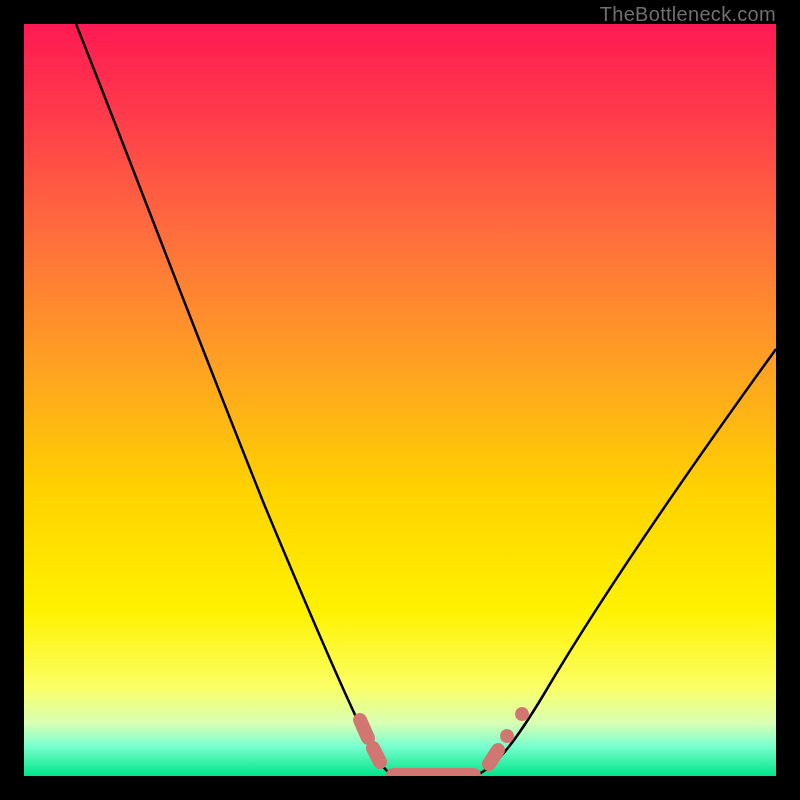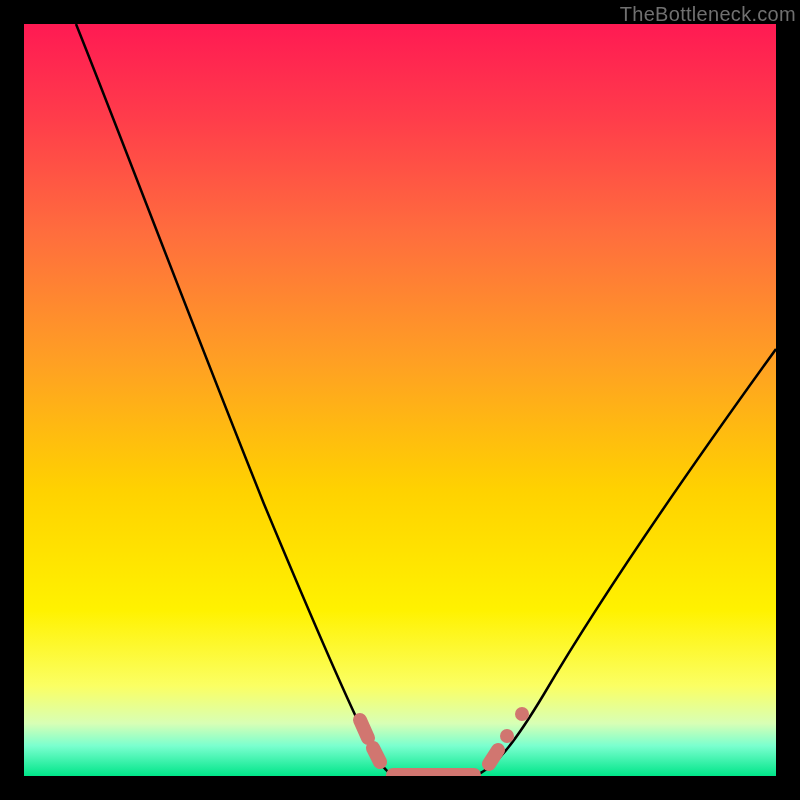--- a/index.html
+++ b/index.html
@@ -24,21 +24,21 @@
       #fff200 78%,
       #fbff63 88%,
       #d8ffb5 93%,
       #7affcf 96%,
       #00e589 100%
     );
   }
   .watermark {
     position: absolute;
     top: 3px;
-    right: 4px;
+    right: 24px;
     color: #707070;
     font-size: 20px;
     font-weight: 500;
     letter-spacing: 0.3px;
     z-index: 5;
   }
   svg.curve {
     position: absolute;
     left: 0; top: 0;
     width: 100%;

